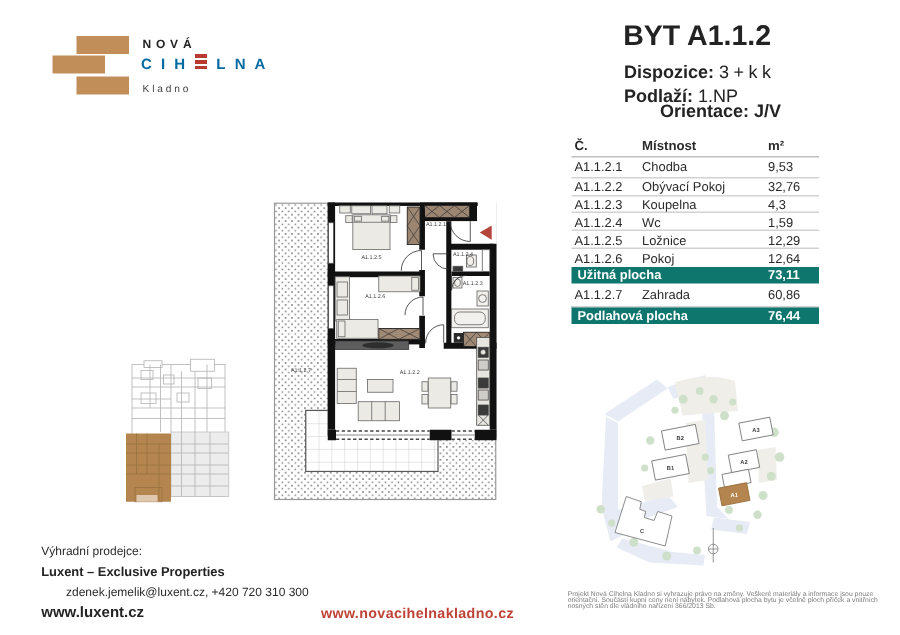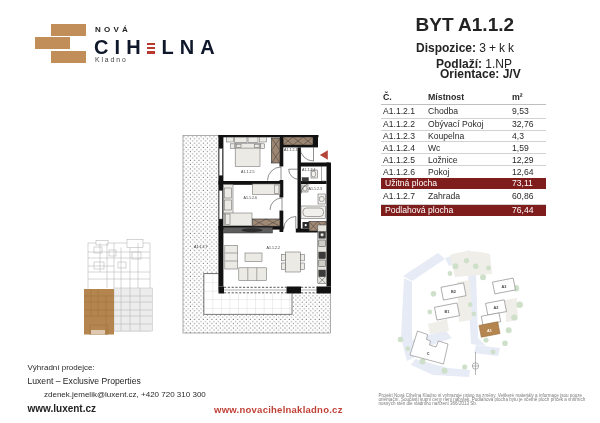--- a/index.html
+++ b/index.html
@@ -10,37 +10,37 @@
   .hdr-line{position:absolute;left:416px;font-size:12px;color:#232323;font-weight:bold;letter-spacing:0;text-align:right;}
   .hdr-line .v{font-weight:normal;}
   table.rooms{position:absolute;left:381px;top:91.5px;width:164.5px;border-collapse:collapse;
       font-size:8.6px;color:#2a2a2a;table-layout:fixed;}
   table.rooms td{padding:0 0 0 2px;height:10.9px;border-bottom:0.7px solid #d2d2d2;vertical-align:middle;line-height:1;}
   table.rooms tr.head td{font-weight:bold;font-size:8.8px;border-bottom:0.7px solid #bfbfbf;height:12.7px;}
   table.rooms tr.r1 td{height:12.5px;}
   table.rooms tr.r6 td{height:11.6px;border-bottom:none;}
   table.rooms tr.r7 td{height:14.2px;}
   table.rooms td.num{text-align:left;padding-right:2px;}
-  table.rooms tr.band td{background:#7f1d1d;color:#fff;font-weight:normal;border-bottom:none;height:11.6px;}
+  table.rooms tr.band td{background:#0f766e;color:#fff;font-weight:bold;border-bottom:none;height:11.6px;}
   table.rooms tr.band2 td{height:11px;}
   table.rooms tr.band td:first-child{padding-left:4px;}
 </style>
 </head>
 <body>
 
 <div class="brick" style="left:51px;top:24px;width:34.5px;height:12px;"></div>
 <div class="brick" style="left:35px;top:37.3px;width:34.5px;height:12px;"></div>
 <div class="brick" style="left:51px;top:50.6px;width:34.5px;height:12px;"></div>
 <div class="abs" style="left:95px;top:24.5px;font-size:8px;font-weight:bold;letter-spacing:3.2px;color:#232323;">NOVÁ</div>
-<div class="abs" style="left:94px;top:35.5px;font-size:20px;font-weight:bold;letter-spacing:6.1px;color:#0f172a;">CIH<span style="display:inline-block;width:8.6px;height:10.2px;margin:0 6.1px 0 0;vertical-align:baseline;background:linear-gradient(#b8392e 0px,#b8392e 2.5px,#fff 2.5px,#fff 3.85px,#b8392e 3.85px,#b8392e 6.35px,#fff 6.35px,#fff 7.7px,#b8392e 7.7px,#b8392e 10.2px);"></span>LNA</div>
+<div class="abs" style="left:94px;top:35.5px;font-size:10px;font-weight:bold;letter-spacing:6.1px;color:#0369a1;">CIH<span style="display:inline-block;width:8.6px;height:10.2px;margin:0 6.1px 0 0;vertical-align:baseline;background:linear-gradient(#b8392e 0px,#b8392e 2.5px,#fff 2.5px,#fff 3.85px,#b8392e 3.85px,#b8392e 6.35px,#fff 6.35px,#fff 7.7px,#b8392e 7.7px,#b8392e 10.2px);"></span>LNA</div>
 <div class="abs" style="left:95px;top:55.5px;font-size:6.8px;letter-spacing:1.9px;color:#444;">Kladno</div>
 
 <div class="abs" style="left:415.5px;top:14.3px;font-size:19px;font-weight:bold;letter-spacing:0px;color:#232323;">BYT A1.1.2</div>
 <div class="hdr-line" style="top:40.8px;">Dispozice: <span class="v" style="letter-spacing:3px;">3+kk</span></div>
-<div class="hdr-line" style="top:56.8px;margin-left:20px;">Podlaží: <span class="v">1.NP</span></div>
+<div class="hdr-line" style="top:56.8px;">Podlaží: <span class="v">1.NP</span></div>
 <div class="hdr-line" style="top:67px;margin-left:24px;">Orientace: J/V</div>
 
 <table class="rooms">
   <colgroup>
       <col style="width:45px">
       <col style="width:84px">
       <col style="width:35.5px">
     </colgroup>
   <tbody>
       <tr class="head">
@@ -385,17 +385,17 @@
 
   <g stroke="#888" stroke-width="0.6" fill="none">
     <line x1="475.5" y1="352" x2="475.5" y2="375"></line>
     <circle cx="475.5" cy="366" r="3.2"></circle>
     <line x1="472.3" y1="366" x2="478.7" y2="366"></line>
   </g>
 </g>
 </svg>
 
 <div class="abs" style="left:27.5px;top:362.5px;font-size:8px;color:#2a2a2a;">Výhradní prodejce:</div>
-<div class="abs" style="left:27.5px;top:375.5px;font-size:8.6px;font-weight:normal;color:#232323;">Luxent – Exclusive Properties</div>
+<div class="abs" style="left:27.5px;top:375.5px;font-size:8.6px;font-weight:bold;color:#232323;">Luxent – Exclusive Properties</div>
 <div class="abs" style="left:44px;top:389.5px;font-size:8px;color:#2a2a2a;">zdenek.jemelik@luxent.cz, +420 720 310 300</div>
 <div class="abs" style="left:27.5px;top:402.5px;font-size:10px;font-weight:bold;color:#232323;">www.luxent.cz</div>
 <div class="abs" style="left:214px;top:403.8px;font-size:9.5px;font-weight:bold;letter-spacing:0.25px;color:#bf4136;">www.novacihelnakladno.cz</div>
 <div class="abs" style="left:378.5px;top:394px;width:230px;font-size:4.55px;white-space:nowrap;line-height:4.15px;color:#7a7a7a;">Projekt Nová Cihelna Kladno si vyhrazuje právo na změny. Veškeré materiály a informace jsou pouze<br>orientační. Součástí kupní ceny není nábytek. Podlahová plocha bytu je včetně ploch příček a vnitřních<br>nosných stěn dle vládního nařízení 366/2013 Sb.</div>
 
 </body></html>

